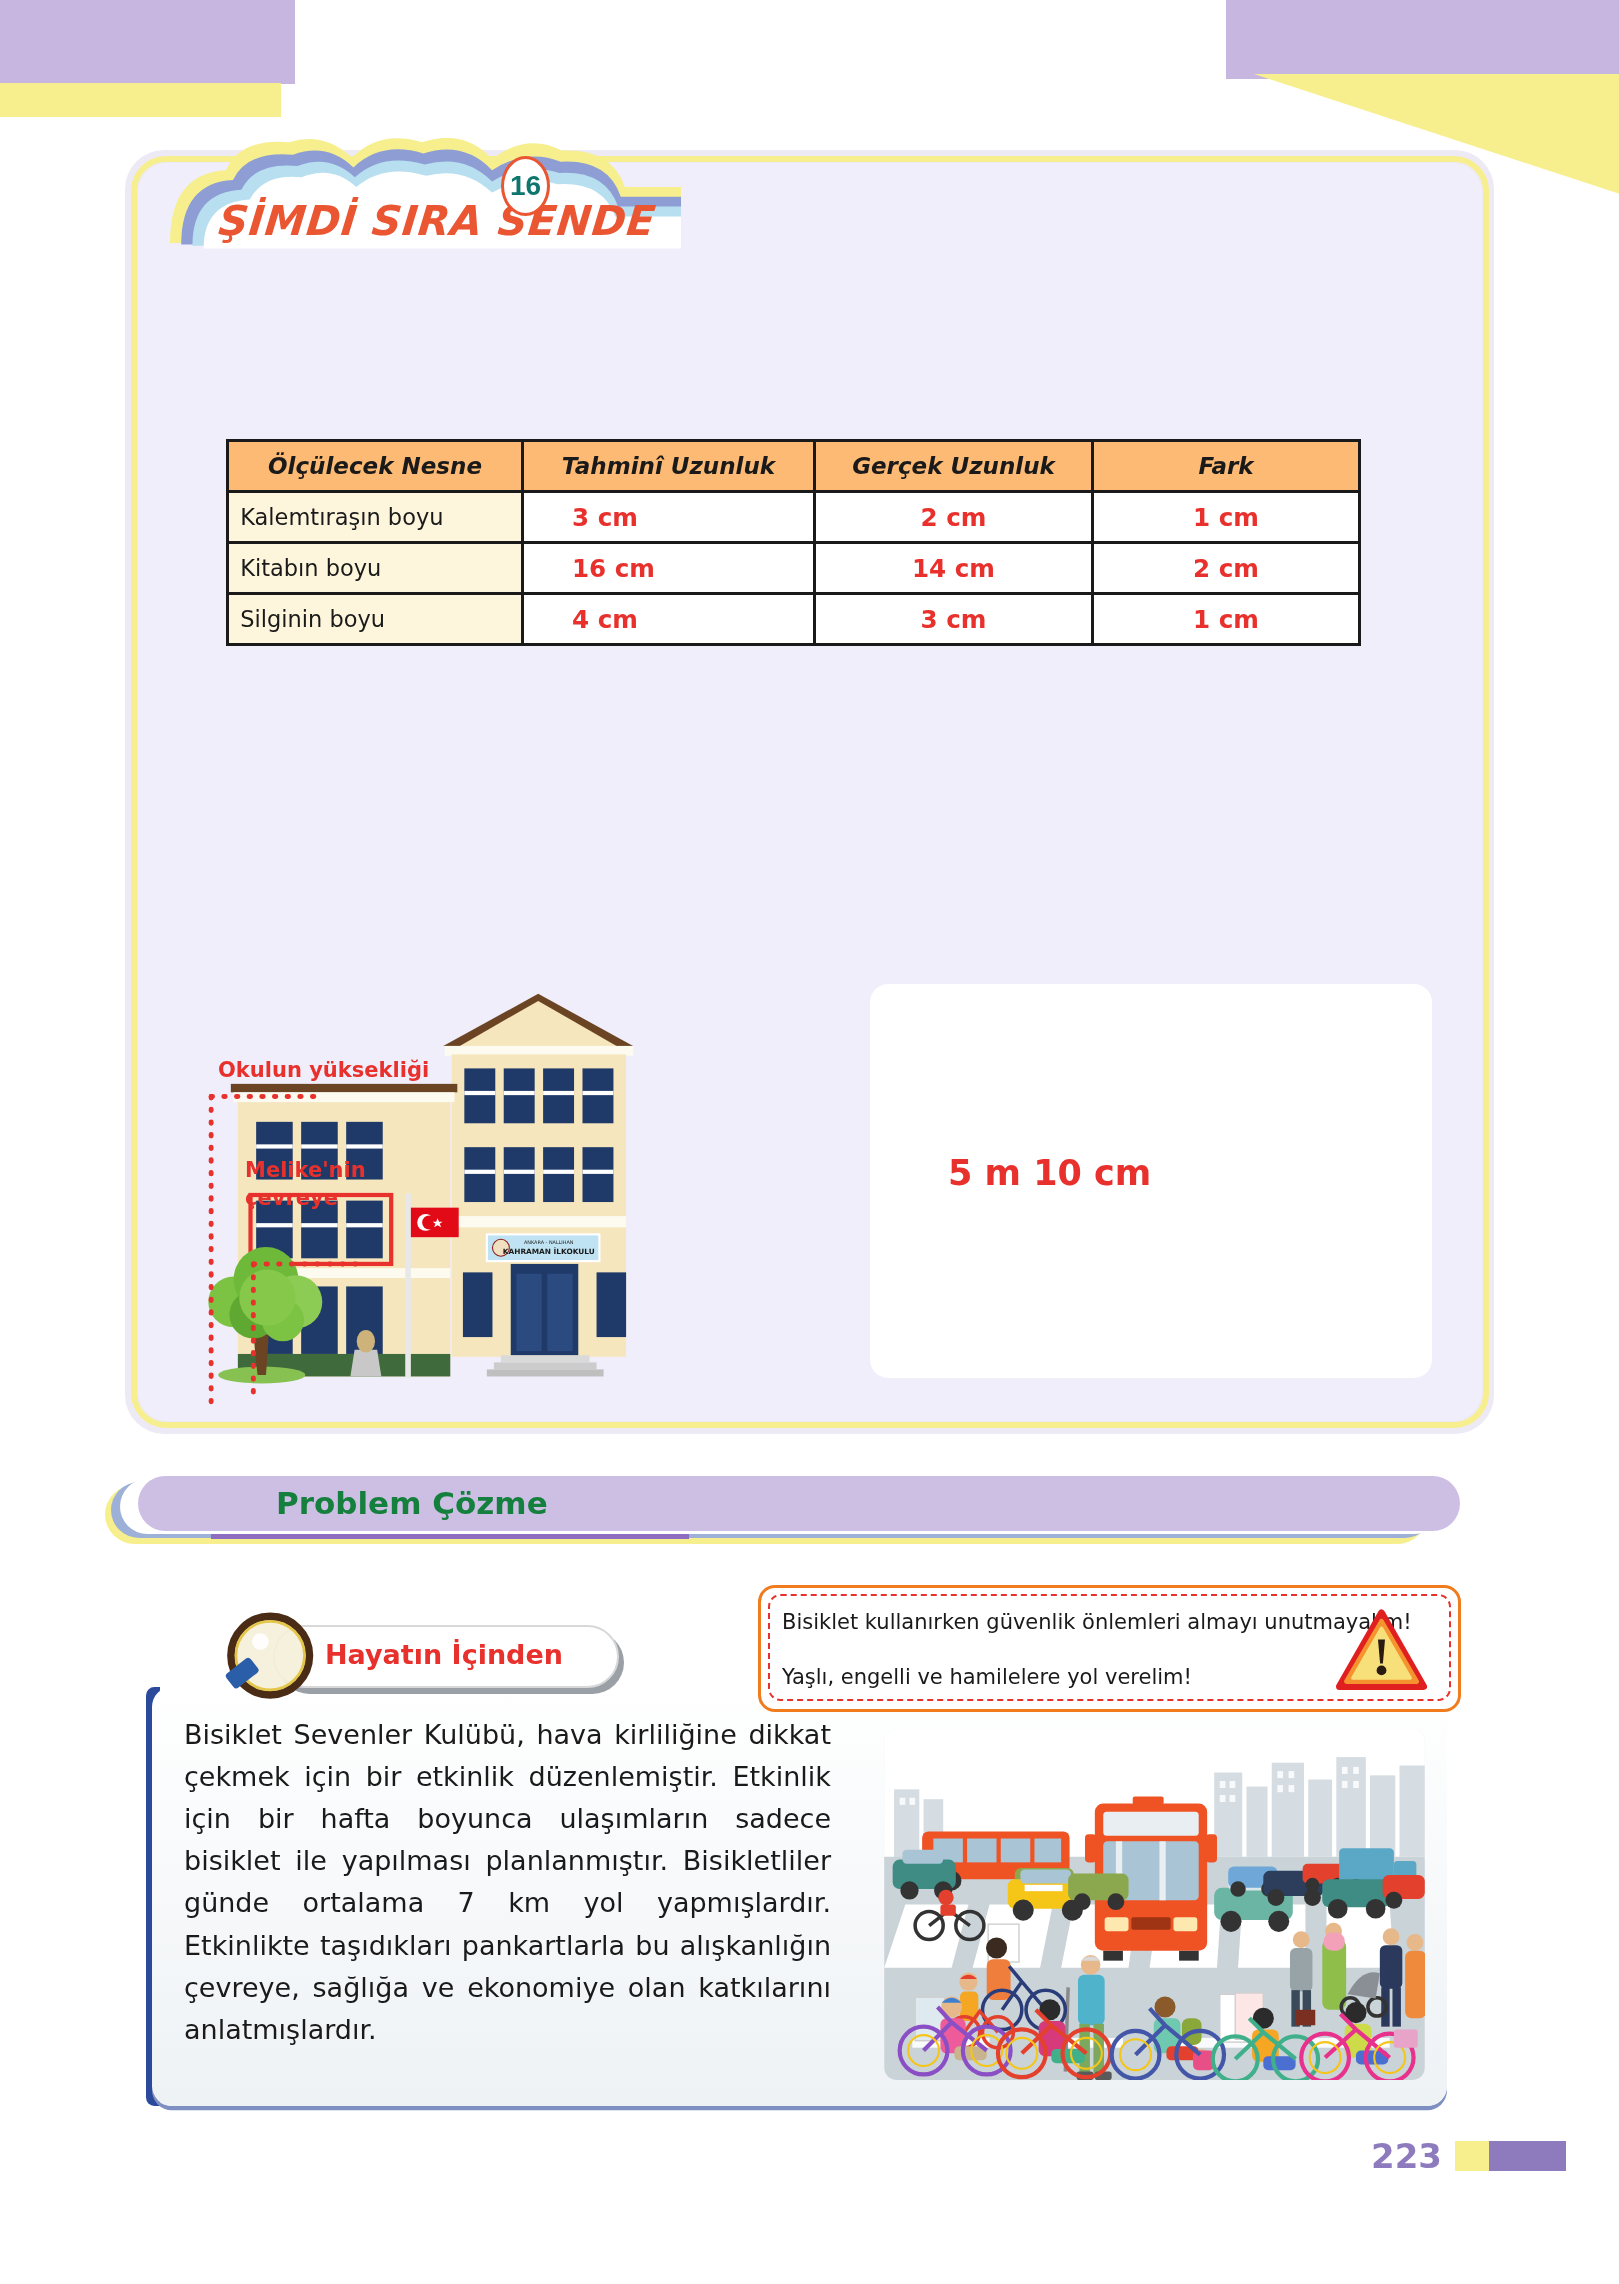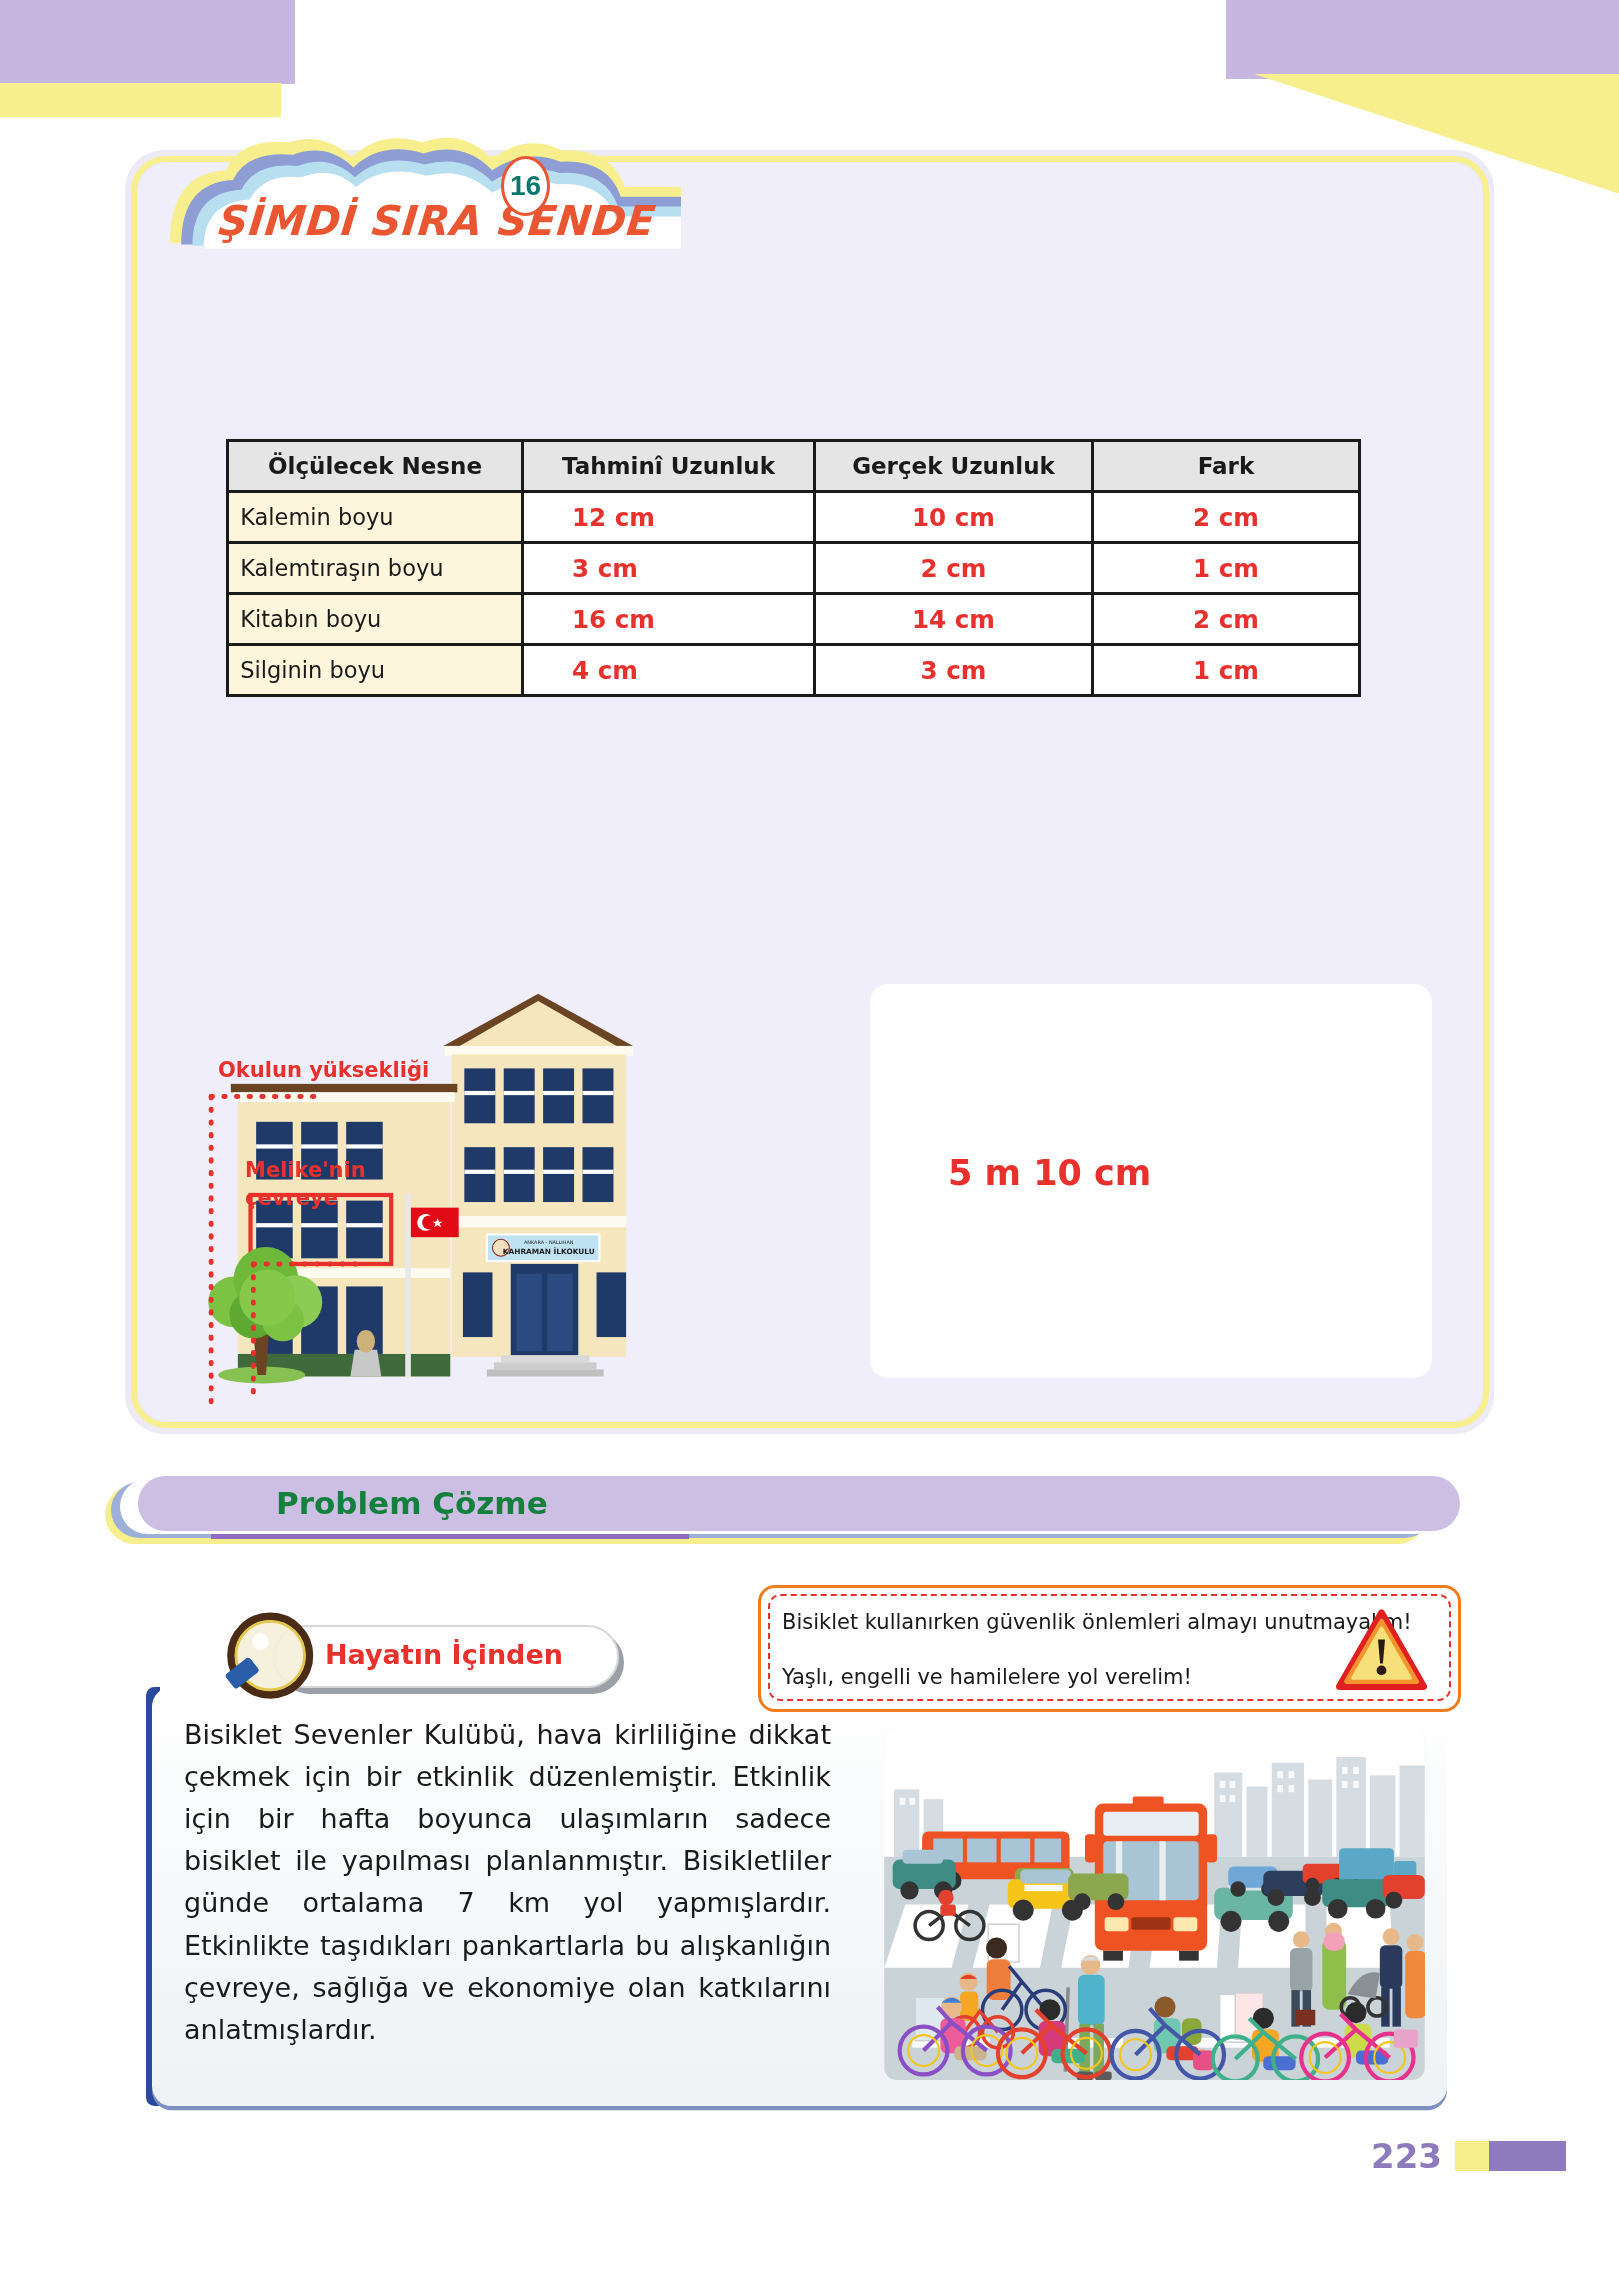--- a/index.html
+++ b/index.html
@@ -94,22 +94,23 @@
     position:absolute; left:226px; top:439px; width:1133px;
     border-collapse:collapse; z-index:7;
     table-layout:fixed;
   }
   .mtable th, .mtable td {
     border:3.5px solid #1a1a1a;
     height:51px;
     font-family:"DejaVu Sans", sans-serif;
   }
   .mtable th {
-    background:#e5e5e5; font-size:23px; font-weight:bold; color:#1a1a1a;
+    background:#fdba74; font-size:23px; font-weight:bold; color:#1a1a1a;
     text-align:center;
+    font-style:italic;
   }
   .mtable td.objcell {
     background:#fdf6dc; font-size:22.5px; color:#1a1a1a;
     text-align:left; padding-left:11.2px; font-weight:normal;
   }
   .mtable td.valcell {
     background:#ffffff; font-size:24.6px; color:#e8312c; font-weight:bold;
     text-align:center;
   }
   .mtable td.valcell.estimate { text-align:left; padding-left:48px; }
@@ -272,26 +273,20 @@
   </colgroup>
   <thead>
     <tr>
       <th>Ölçülecek Nesne</th>
       <th>Tahminî Uzunluk</th>
       <th>Gerçek Uzunluk</th>
       <th>Fark</th>
     </tr>
   </thead>
   <tbody>
-    <tr>
-      <td class="objcell">Kalemin boyu</td>
-      <td class="valcell estimate">12 cm</td>
-      <td class="valcell">10 cm</td>
-      <td class="valcell">2 cm</td>
-    </tr>
     <tr>
       <td class="objcell">Kalemtıraşın boyu</td>
       <td class="valcell estimate">3 cm</td>
       <td class="valcell">2 cm</td>
       <td class="valcell">1 cm</td>
     </tr>
     <tr>
       <td class="objcell">Kitabın boyu</td>
       <td class="valcell estimate">16 cm</td>
       <td class="valcell">14 cm</td>

